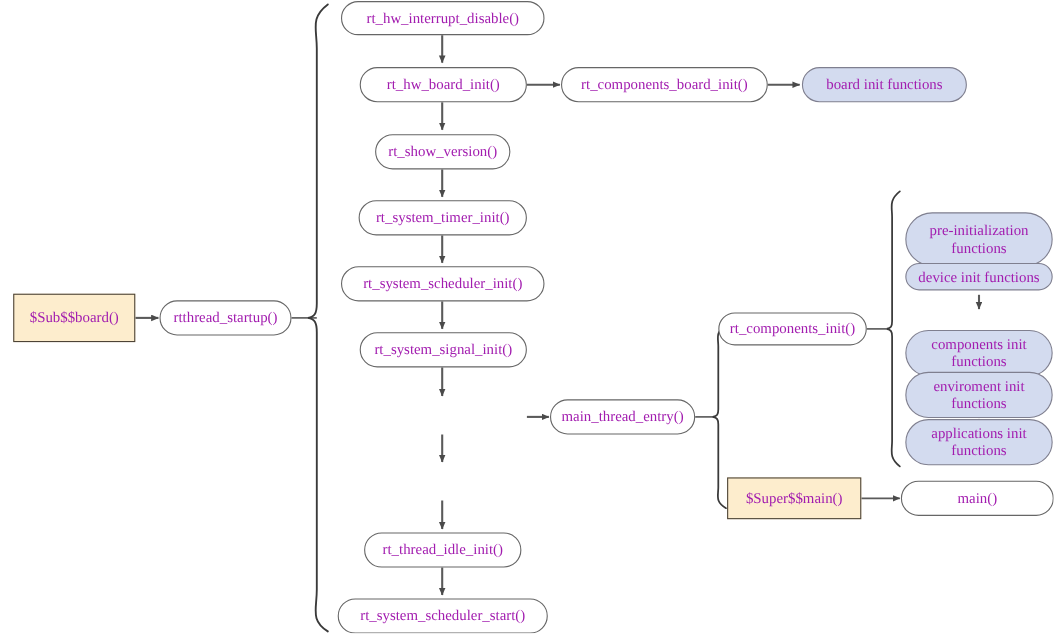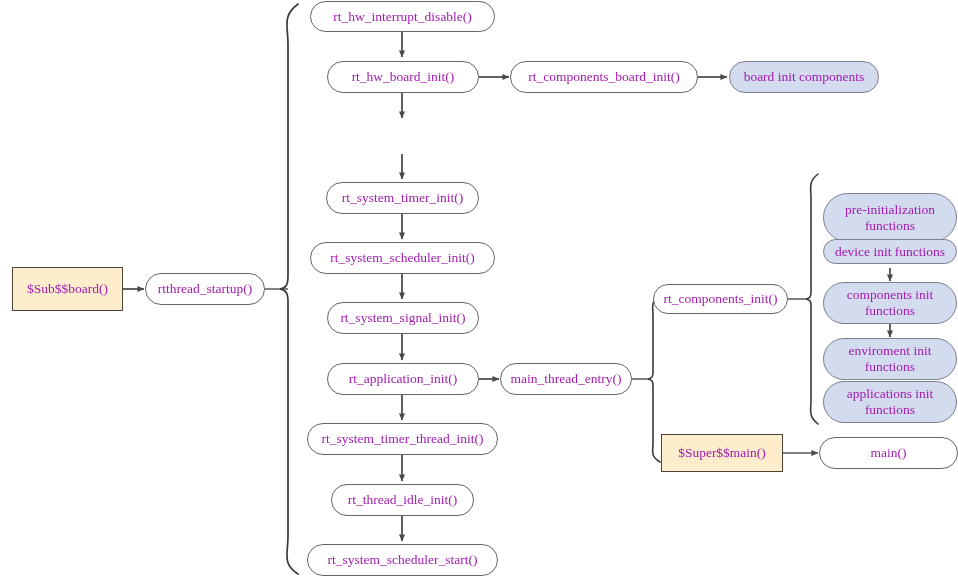--- a/index.html
+++ b/index.html
@@ -144,55 +144,52 @@
   </div>
 
   <div class="node round" style="left:310px; top:1px; width:185px; height:31px;">
     <span>rt_hw_interrupt_disable()</span>
   </div>
 
   <div class="node round" style="left:327px; top:61px; width:152px; height:32px;">
     <span>rt_hw_board_init()</span>
   </div>
 
+  <div class="node round" style="left:341px; top:122px; width:123px; height:32px;">
+    <span>rt_show_version()</span>
+  </div>
 
   <div class="node round" style="left:326px; top:182px; width:153px; height:32px;">
     <span>rt_system_timer_init()</span>
   </div>
 
   <div class="node round" style="left:310px; top:242px; width:185px; height:32px;">
     <span>rt_system_scheduler_init()</span>
   </div>
 
   <div class="node round" style="left:327px; top:302px; width:152px; height:32px;">
     <span>rt_system_signal_init()</span>
   </div>
 
-  <div class="node round" style="left:327px; top:363px; width:152px; height:32px;">
-    <span>rt_application_init()</span>
-  </div>
-
-  <div class="node round" style="left:307px; top:423px; width:191px; height:32px;">
-    <span>rt_system_timer_thread_init()</span>
-  </div>
+
 
   <div class="node round" style="left:331px; top:484px; width:143px; height:32px;">
     <span>rt_thread_idle_init()</span>
   </div>
 
   <div class="node round" style="left:307px; top:544px; width:191px; height:32px;">
     <span>rt_system_scheduler_start()</span>
   </div>
 
   <div class="node round" style="left:510px; top:61px; width:188px; height:32px;">
     <span>rt_components_board_init()</span>
   </div>
 
   <div class="node round blue" style="left:729px; top:61px; width:150px; height:32px;">
-    <span>board init components</span>
+    <span>board init functions</span>
   </div>
 
   <div class="node round" style="left:500px; top:363px; width:132px; height:32px;">
     <span>main_thread_entry()</span>
   </div>
 
   <div class="node round" style="left:653px; top:284px; width:135px; height:30px;">
     <span>rt_components_init()</span>
   </div>
 
@@ -206,21 +203,21 @@
 
   <div class="node round blue two-line" style="left:823px; top:193px; width:134px; height:49px;">
     <span>pre-initialization
 functions</span>
   </div>
 
   <div class="node round blue" style="left:823px; top:239px; width:134px; height:25px;">
     <span>device init functions</span>
   </div>
 
-  <div class="node round blue two-line" style="left:823px; top:282px; width:134px; height:42px;">
+  <div class="node round blue two-line" style="left:823px; top:300px; width:134px; height:42px;">
     <span>components init
 functions</span>
   </div>
 
   <div class="node round blue two-line" style="left:823px; top:338px; width:134px; height:42px;">
     <span>enviroment init
 functions</span>
   </div>
 
   <div class="node round blue two-line" style="left:823px; top:381px; width:134px; height:42px;">

